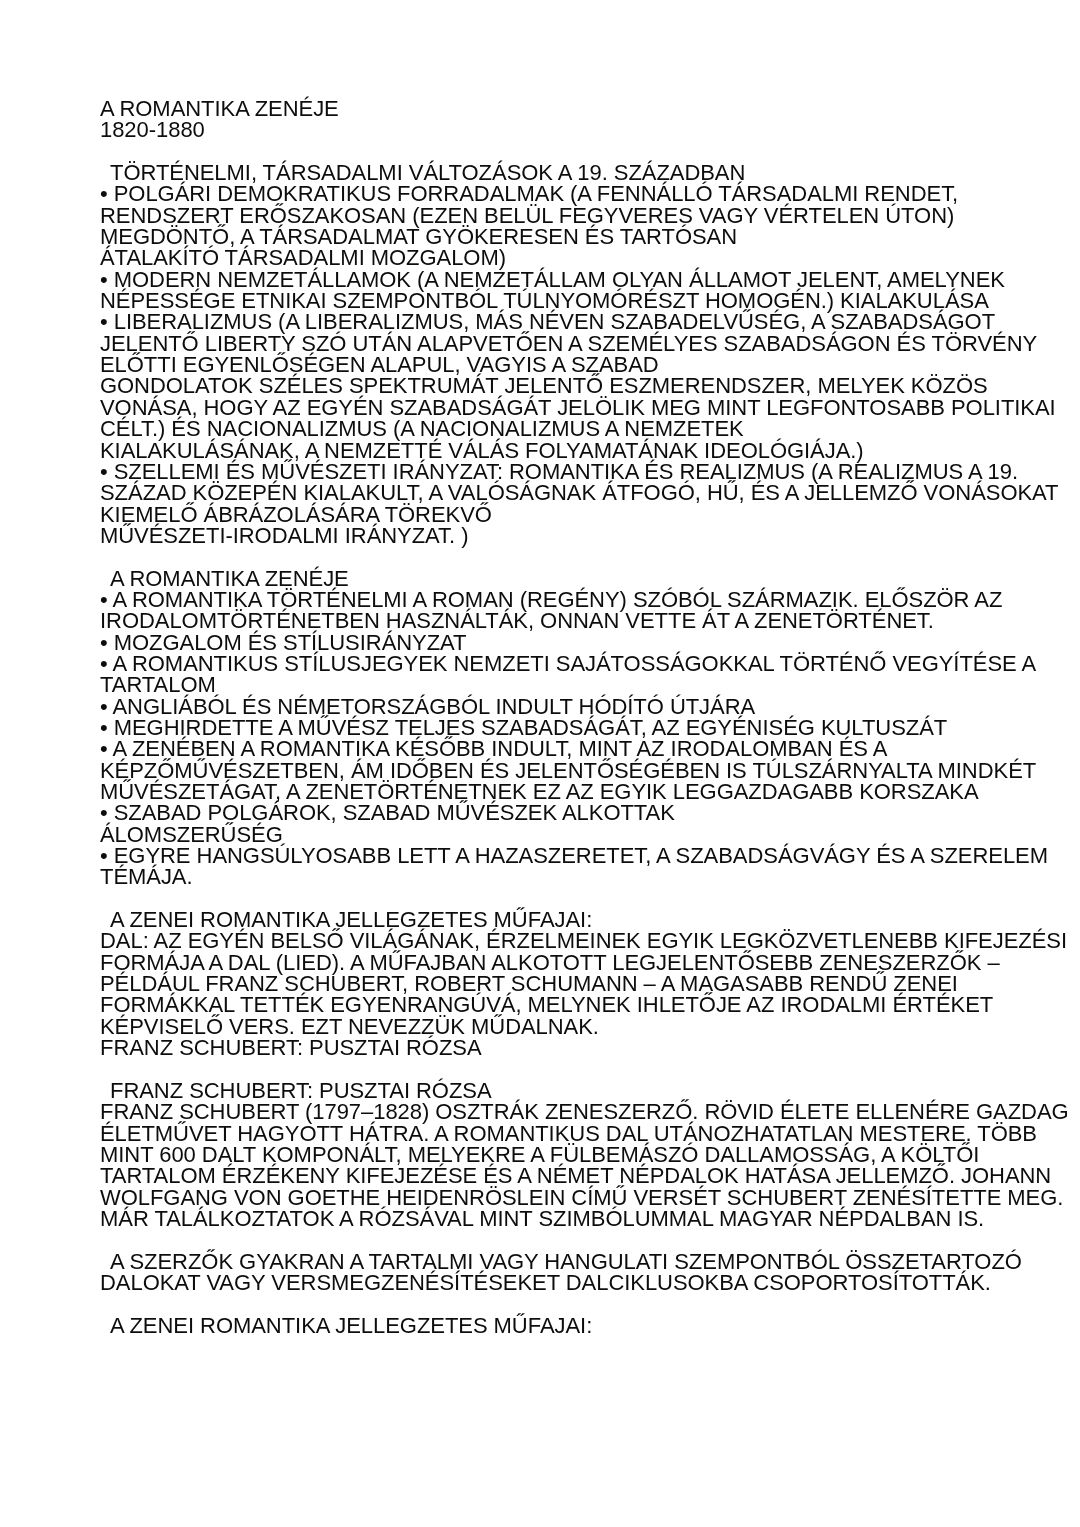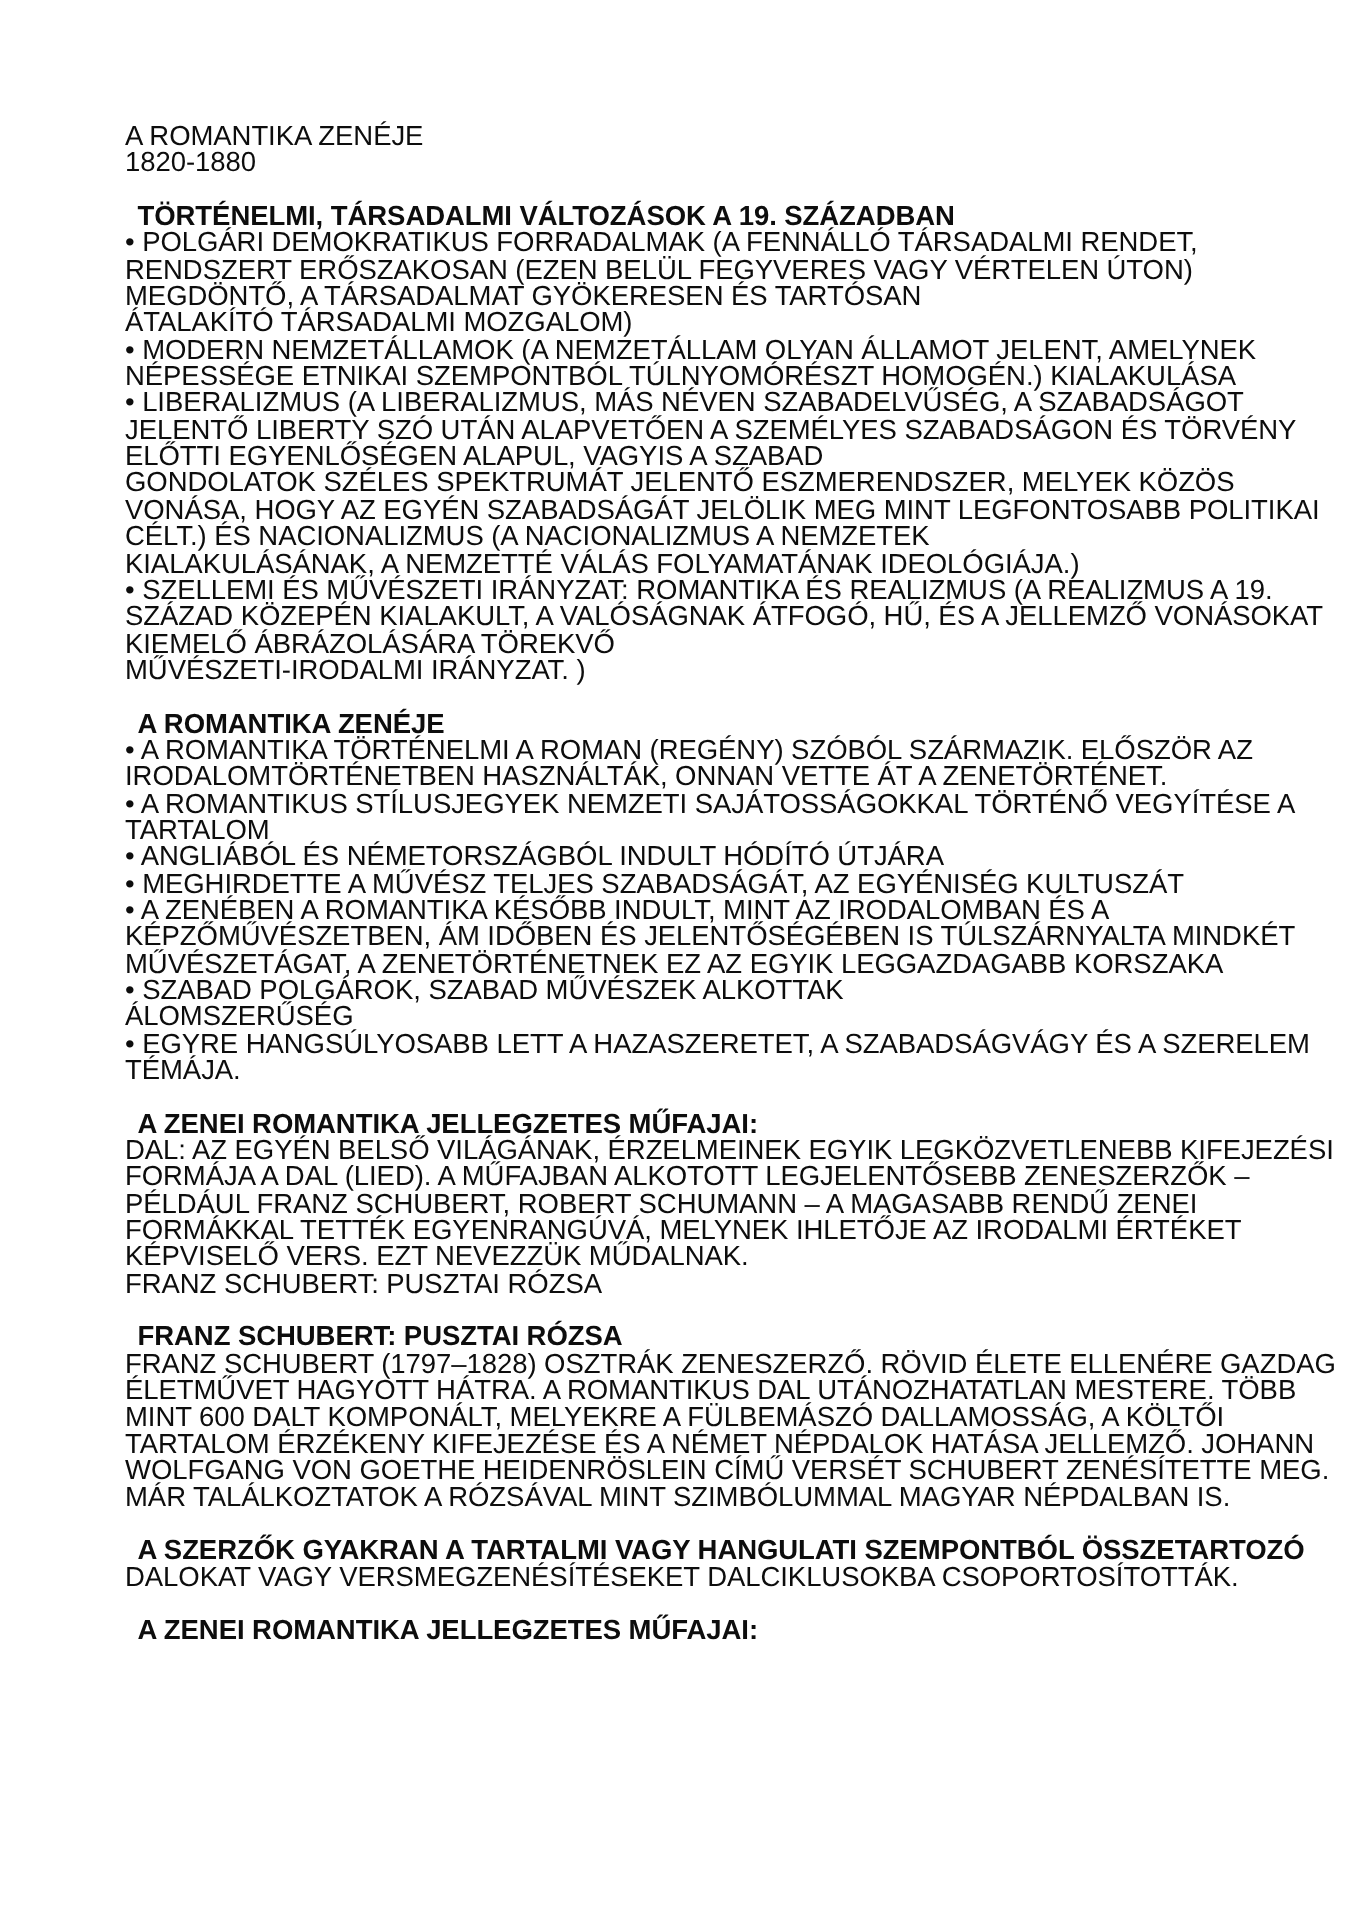--- a/index.html
+++ b/index.html
@@ -29,21 +29,20 @@
     font-size: 22px;
     line-height: 21.35px;
     letter-spacing: -0.05px;
     white-space: pre;
     color: #0d0d0d;
     font-weight: 400;
     -webkit-font-smoothing: antialiased;
   }
   .line.indent {
     padding-left: 10px;
-    font-weight: bold;
   }
   .line.blank {
     height: 21.35px;
   }
 </style>
 </head>
 <body>
 
 <div id="page">
   <div id="doc-body">
@@ -65,20 +64,21 @@
       <div class="line">CÉLT.) ÉS NACIONALIZMUS (A NACIONALIZMUS A NEMZETEK</div>
       <div class="line">KIALAKULÁSÁNAK, A NEMZETTÉ VÁLÁS FOLYAMATÁNAK IDEOLÓGIÁJA.)</div>
       <div class="line">• SZELLEMI ÉS MŰVÉSZETI IRÁNYZAT: ROMANTIKA ÉS REALIZMUS (A REALIZMUS A 19.</div>
       <div class="line">SZÁZAD KÖZEPÉN KIALAKULT, A VALÓSÁGNAK ÁTFOGÓ, HŰ, ÉS A JELLEMZŐ VONÁSOKAT</div>
       <div class="line">KIEMELŐ ÁBRÁZOLÁSÁRA TÖREKVŐ</div>
       <div class="line">MŰVÉSZETI-IRODALMI IRÁNYZAT. )</div>
       <div class="line blank"></div>
       <div class="line indent">A ROMANTIKA ZENÉJE</div>
       <div class="line">• A ROMANTIKA TÖRTÉNELMI A ROMAN (REGÉNY) SZÓBÓL SZÁRMAZIK. ELŐSZÖR AZ</div>
       <div class="line">IRODALOMTÖRTÉNETBEN HASZNÁLTÁK, ONNAN VETTE ÁT A ZENETÖRTÉNET.</div>
+      <div class="line">• MOZGALOM ÉS STÍLUSIRÁNYZAT</div>
       <div class="line">• A ROMANTIKUS STÍLUSJEGYEK NEMZETI SAJÁTOSSÁGOKKAL TÖRTÉNŐ VEGYÍTÉSE A</div>
       <div class="line">TARTALOM</div>
       <div class="line">• ANGLIÁBÓL ÉS NÉMETORSZÁGBÓL INDULT HÓDÍTÓ ÚTJÁRA</div>
       <div class="line">• MEGHIRDETTE A MŰVÉSZ TELJES SZABADSÁGÁT, AZ EGYÉNISÉG KULTUSZÁT</div>
       <div class="line">• A ZENÉBEN A ROMANTIKA KÉSŐBB INDULT, MINT AZ IRODALOMBAN ÉS A</div>
       <div class="line">KÉPZŐMŰVÉSZETBEN, ÁM IDŐBEN ÉS JELENTŐSÉGÉBEN IS TÚLSZÁRNYALTA MINDKÉT</div>
       <div class="line">MŰVÉSZETÁGAT, A ZENETÖRTÉNETNEK EZ AZ EGYIK LEGGAZDAGABB KORSZAKA</div>
       <div class="line">• SZABAD POLGÁROK, SZABAD MŰVÉSZEK ALKOTTAK</div>
       <div class="line">ÁLOMSZERŰSÉG</div>
       <div class="line">• EGYRE HANGSÚLYOSABB LETT A HAZASZERETET, A SZABADSÁGVÁGY ÉS A SZERELEM</div>

